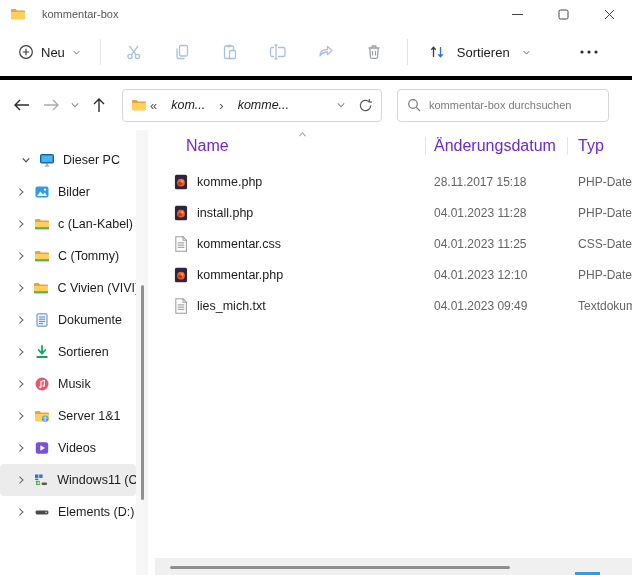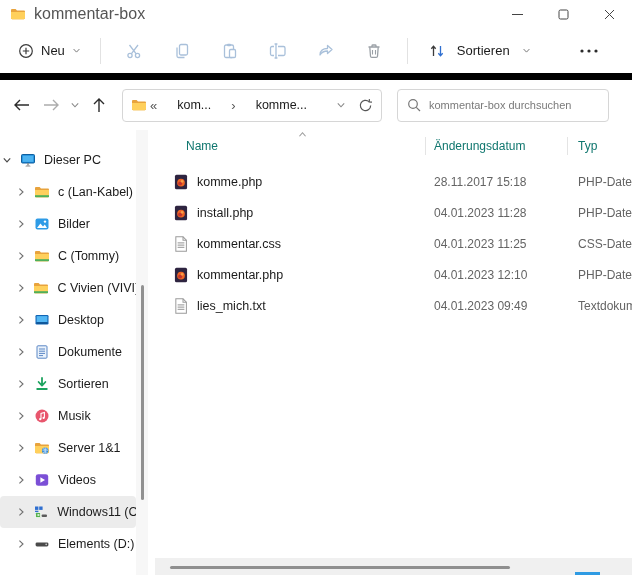--- a/index.html
+++ b/index.html
@@ -6,68 +6,68 @@
   html,body { width:632px; height:575px; overflow:hidden; }
   body {
     font-family: "Liberation Sans", "DejaVu Sans", sans-serif;
     background:#ffffff; color:#1b1b1b; position:relative;
   }
   .i16 { width:16px; height:16px; flex:0 0 16px; }
   .i18 { width:18px; height:18px; flex:0 0 18px; }
 
   
   .titlebar { height:28px; display:flex; align-items:center; padding-left:10px; background:#fff; }
-  .titlebar .title { margin-left:8px; font-size:16px; color:#555; }
+  .titlebar .title { margin-left:16px; font-size:11px; color:#555; }
   .titlebar .spacer { flex:1; }
   .wc-btn { width:46px; height:28px; display:flex; align-items:center; justify-content:center; }
   .wc-btn svg { width:11px; height:11px; }
 
   
-  .toolbar { height:52px; display:flex; align-items:center; padding:0 8px; border-bottom:7px solid #000000; background:#fff; }
+  .toolbar { height:52px; display:flex; align-items:center; padding:0 8px; border-bottom:4px solid #000000; background:#fff; }
   .neu-btn { display:flex; align-items:center; gap:7px; padding:7px 10px; border-radius:5px; font-size:13px; color:#1b1b1b; }
   .tsep { width:1px; height:26px; background:#e2e2e2; margin:0 9px; }
   .tool-btn { width:40px; height:36px; margin:0 4px; display:flex; align-items:center; justify-content:center; border-radius:5px; }
   .sort-btn { display:flex; align-items:center; gap:12px; padding:7px 8px; margin-left:4px; border-radius:5px; font-size:13px; }
   .more-btn { margin-left:30px; padding:8px 10px; border-radius:5px; display:flex; align-items:center; }
 
   
   .navbar { height:50px; display:flex; align-items:center; padding:0 6px; background:#fff; }
   .nav-btn { width:30px; height:30px; display:flex; align-items:center; justify-content:center; border-radius:5px; }
   .nav-btn.small { width:18px; }
   .addressbar { width:260px; height:33px; border:1px solid #d6d6d6; border-radius:4px; margin-left:8px;
     display:flex; align-items:center; padding:0 8px; font-size:12.5px; }
-  .addressbar .seg { margin:0 17px; white-space:nowrap; }
+  .addressbar .seg { margin:0 11px; white-space:nowrap;font-style:italic; }
   .addressbar .glyph { color:#555; font-size:13px; margin:0 3px; }
   .addressbar .spacer { flex:1; }
   .searchbox { width:212px; height:33px; border:1px solid #d6d6d6; border-radius:4px; margin-left:15px;
     display:flex; align-items:center; padding:0 9px; }
   .searchbox input { border:none; outline:none; flex:1; margin-left:8px; font-size:11px;
     font-family:"Liberation Sans","DejaVu Sans",sans-serif; color:#333; background:transparent; }
   .searchbox input::placeholder { color:#7a7a7a; opacity:1; }
 
   
   .content { display:flex; height:445px; }
 
   .sidebar { width:136px; padding-top:14px; overflow:hidden; }
   .side-item { height:32px; display:flex; align-items:center; font-size:12.5px; border-radius:4px; }
   .side-item .chev { width:14px; display:flex; justify-content:center; color:#777; }
   .side-item .chev svg { width:10px; height:10px; }
   .side-item .ic { margin-left:6px; }
   .side-item .lbl { margin-left:8px; white-space:nowrap; overflow:hidden; }
-  .side-item.lvl0 { padding-left:0; }
+  .side-item.lvl0 { padding-left:19px; }
   .side-item.lvl1 { padding-left:14px; }
   .side-item.selected { background:#ececec; }
 
   .side-scroll { width:12px; background:#f7f7f7; position:relative; }
   .side-scroll .thumb { position:absolute; left:5px; width:3px; top:155px; height:215px; background:#919191; border-radius:2px; }
 
   .gap { width:7px; background:#fff; }
 
   .filearea { flex:1; display:flex; flex-direction:column; position:relative; overflow:hidden; }
-  .fl-header { height:32px; display:flex; align-items:center; font-size:12px; color:#0f766e; position:relative; }
+  .fl-header { height:32px; display:flex; align-items:center; font-size:16px; color:#6d28d9; position:relative; }
   .fl-header .h-name { width:279px; padding-left:31px; }
   .fl-header .h-date { width:144px; padding-left:0; }
   .fl-header .h-typ  { flex:1; padding-left:0; white-space:nowrap; overflow:hidden; }
   .fl-header .colsep { position:absolute; top:7px; width:1px; height:18px; background:#e4e4e4; }
   .fl-header .sortcaret { position:absolute; top:1px; left:143px; color:#9a9a9a; }
   .fl-header .sortcaret svg { width:9px; height:7px; }
 
   .fl-rows { margin-top:4px; }
   .fl-row { height:31px; display:flex; align-items:center; font-size:12.5px; }
   .fl-row .c-name { width:279px; display:flex; align-items:center; overflow:hidden; }
@@ -327,67 +327,56 @@
         </svg>
       <span class="lbl">Dieser PC</span>
     </div>
     <div class="side-item lvl1">
       <span class="chev">
           <svg>
             <use href="#sym-chev-right"></use>
           </svg>
         </span>
       <svg class="i16 ic">
+          <use href="#sym-pictures"></use>
+        </svg>
+      <span class="lbl">Bilder</span>
+    </div>
+    <div class="side-item lvl1">
+      <span class="chev">
+          <svg>
+            <use href="#sym-chev-right"></use>
+          </svg>
+        </span>
+      <svg class="i16 ic">
           <use href="#sym-folder-sync"></use>
         </svg>
       <span class="lbl">c (Lan-Kabel)</span>
     </div>
     <div class="side-item lvl1">
       <span class="chev">
           <svg>
             <use href="#sym-chev-right"></use>
           </svg>
         </span>
       <svg class="i16 ic">
-          <use href="#sym-pictures"></use>
-        </svg>
-      <span class="lbl">Bilder</span>
-    </div>
-    <div class="side-item lvl1">
-      <span class="chev">
-          <svg>
-            <use href="#sym-chev-right"></use>
-          </svg>
-        </span>
-      <svg class="i16 ic">
           <use href="#sym-folder-sync"></use>
         </svg>
       <span class="lbl">C (Tommy)</span>
     </div>
     <div class="side-item lvl1">
       <span class="chev">
           <svg>
             <use href="#sym-chev-right"></use>
           </svg>
         </span>
       <svg class="i16 ic">
           <use href="#sym-folder-sync"></use>
         </svg>
       <span class="lbl">C Vivien (VIVI)</span>
-    </div>
-    <div class="side-item lvl1">
-      <span class="chev">
-          <svg>
-            <use href="#sym-chev-right"></use>
-          </svg>
-        </span>
-      <svg class="i16 ic">
-          <use href="#sym-desktop"></use>
-        </svg>
-      <span class="lbl">Desktop</span>
     </div>
     <div class="side-item lvl1">
       <span class="chev">
           <svg>
             <use href="#sym-chev-right"></use>
           </svg>
         </span>
       <svg class="i16 ic">
           <use href="#sym-documents"></use>
         </svg>

